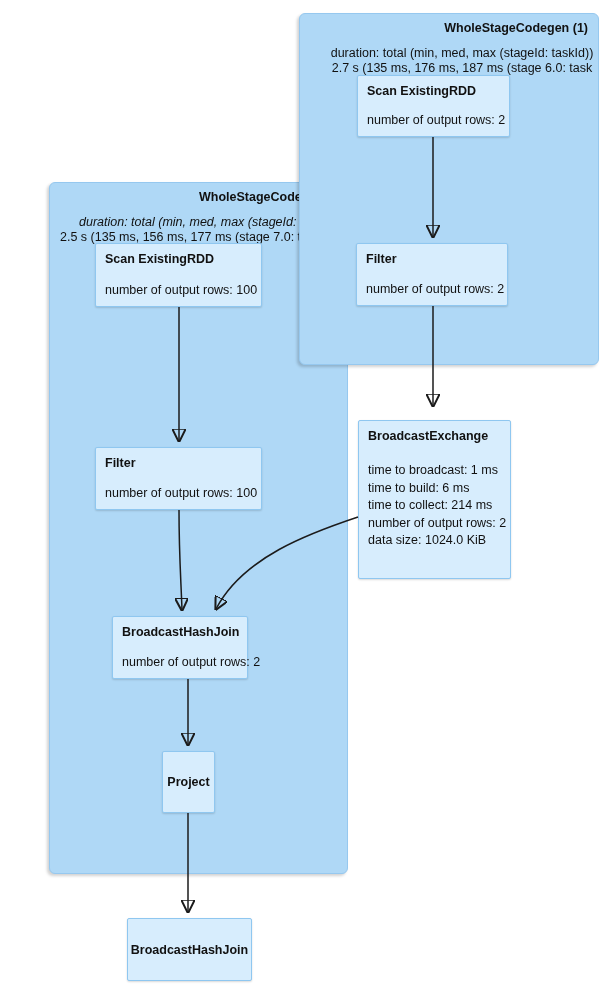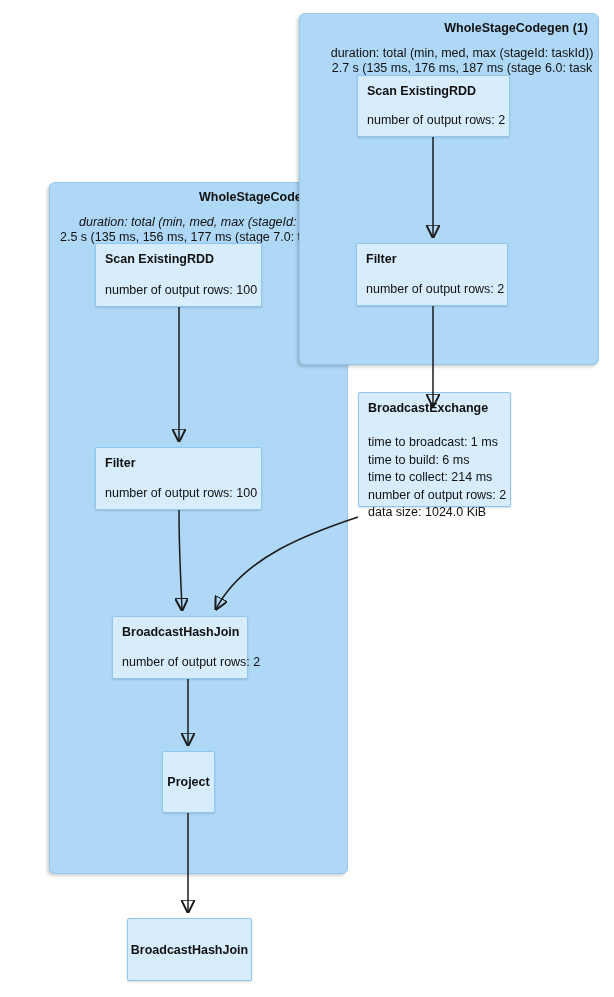--- a/index.html
+++ b/index.html
@@ -40,21 +40,21 @@
     box-shadow: 0 1px 2px rgba(0,0,0,0.15);
     box-sizing: border-box;
     z-index: 3;
   }
   .node-title  { position: absolute; left: 9px; top: 8px; font-weight: bold; white-space: nowrap; }
   .node-metric { position: absolute; left: 9px; bottom: 9px; white-space: nowrap; }
   .metric-list { position: absolute; left: 9px; top: 41px; line-height: 17.5px; white-space: nowrap; }
   .plain { display: flex; align-items: center; justify-content: center; font-weight: bold; }
   #n-scan1   { left: 357px; top: 75px;  width: 153px; height: 62px; }
   #n-filter1 { left: 356px; top: 243px; width: 152px; height: 63px; }
-  #n-bex     { left: 358px; top: 392px; width: 153px; height: 115px; }
+  #n-bex     { left: 358px; top: 420px; width: 153px; height: 159px; }
   #n-scan2   { left: 95px;  top: 243px; width: 167px; height: 64px; }
   #n-filter2 { left: 95px;  top: 447px; width: 167px; height: 63px; }
   #n-bhj     { left: 112px; top: 616px; width: 136px; height: 63px; }
   #n-proj    { left: 162px; top: 751px; width: 53px;  height: 62px; }
   #n-asp     { left: 127px; top: 918px; width: 125px; height: 63px; }
   
   #edges { position: absolute; left: 0; top: 0; z-index: 4; pointer-events: none; }
   #edges path { stroke: #1b1b1b; stroke-width: 1.5; fill: none; }
 </style>
 </head>

